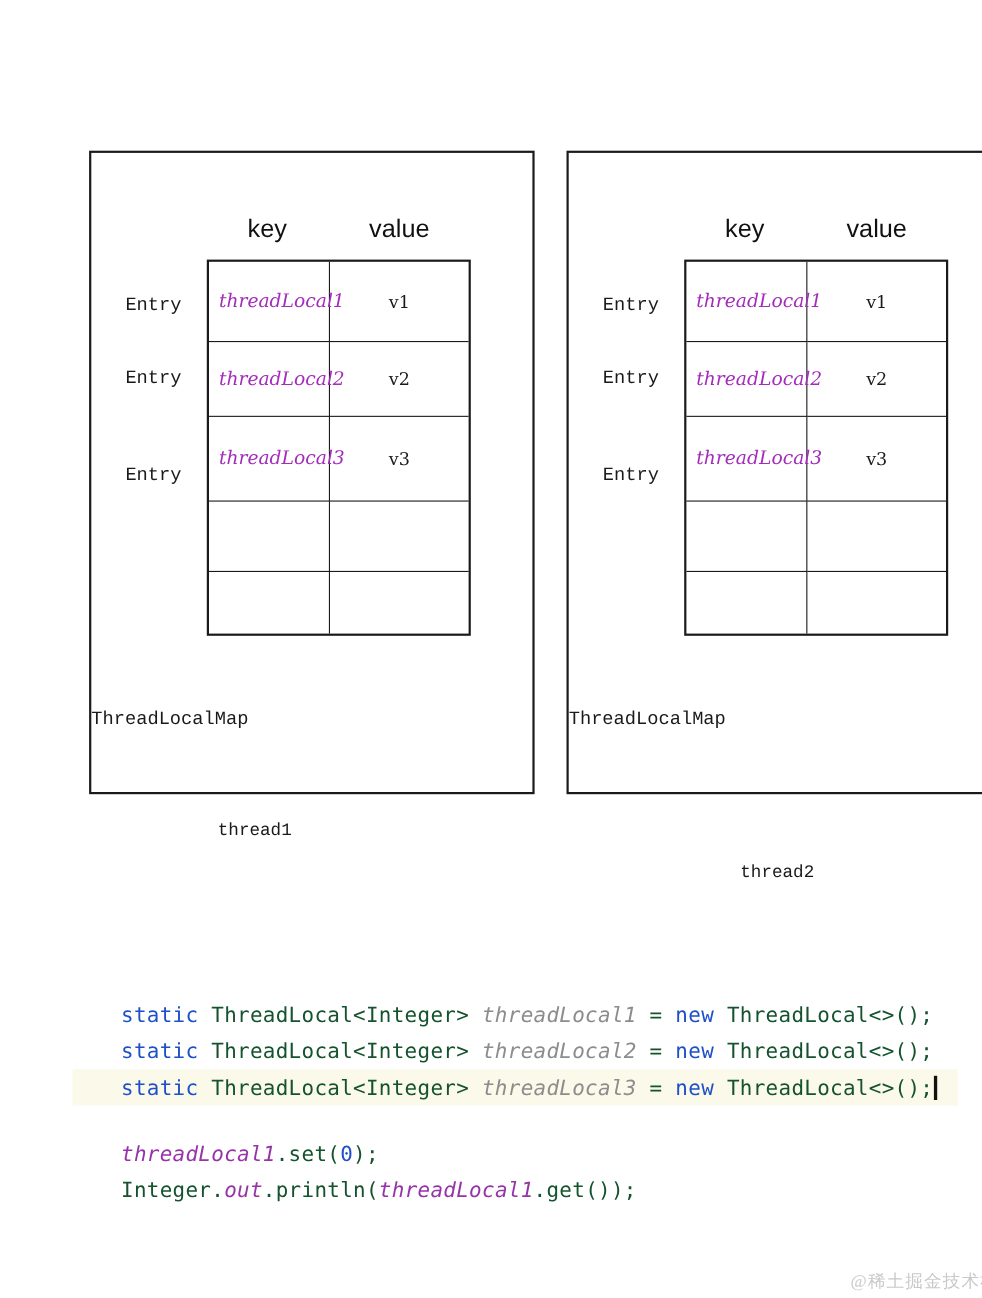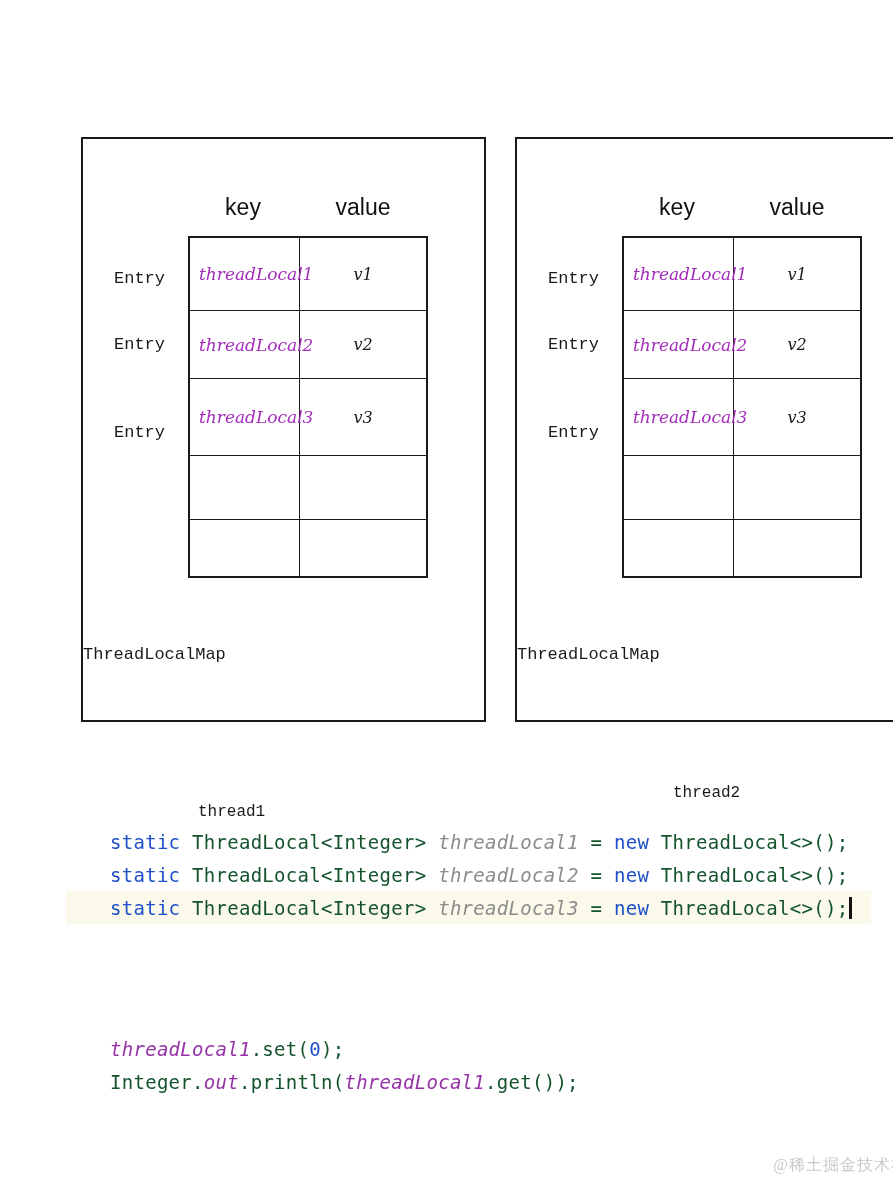--- a/index.html
+++ b/index.html
@@ -27,35 +27,35 @@
              grid-template-columns:110px 126px;
              grid-template-rows:73px 68px 77px 64px 56px;
              border:2px solid #1a1a1a;}
   .cell{position:relative;display:flex;align-items:center;box-sizing:border-box;}
   .cell.c0{border-right:1.5px solid #1a1a1a;padding-left:9px;}
   .cell.c1{justify-content:center;}
   .cell.rb{border-bottom:1.5px solid #1a1a1a;}
   .cell .ktxt{position:relative;z-index:2;white-space:nowrap;
               font-family:"DejaVu Serif",serif;font-style:italic;
               font-size:17px;color:#A32CBA;}
-  .cell .vtxt{font-family:"DejaVu Serif",serif;font-style:italic;
+  .cell .vtxt{font-family:"DejaVu Serif",serif;
               font-size:16px;color:#1a1a1a;}
 
   .caption{position:absolute;top:506px;left:0;width:100%;text-align:left;
            font-family:"Liberation Mono",monospace;font-size:17px;color:#1a1a1a;}
 
   .thread-label{position:absolute;font-family:"Liberation Mono",monospace;
                 font-size:16px;color:#1a1a1a;}
-  .thread-label.t1{left:150px;top:803px;}
+  .thread-label.t1{left:150px;top:746px;}
   .thread-label.t2{left:625px;top:784px;}
 
   
   .code{position:absolute;left:18px;font-family:"DejaVu Sans Mono",monospace;
         font-size:19px;letter-spacing:0.28px;color:#1a1a1a;}
-  .code.block1{top:825px;}
+  .code.block1{top:906px;}
   .code.block2{top:1032px;}
   .code-line{height:33px;display:flex;align-items:center;white-space:pre;
              padding-left:44px;width:fit-content;}
   .code-line.hl{background:#FBF9EA;width:761px;}
   .kw{color:#1E50C8;}
   .pl{color:#14532d;}
   .fg{color:#8C8C8C;font-style:italic;}
   .fp{color:#9633A8;font-style:italic;}
   .num{color:#1E50C8;}
   .caret{display:inline-block;width:2.5px;height:22px;background:#111;margin-left:1px;}

